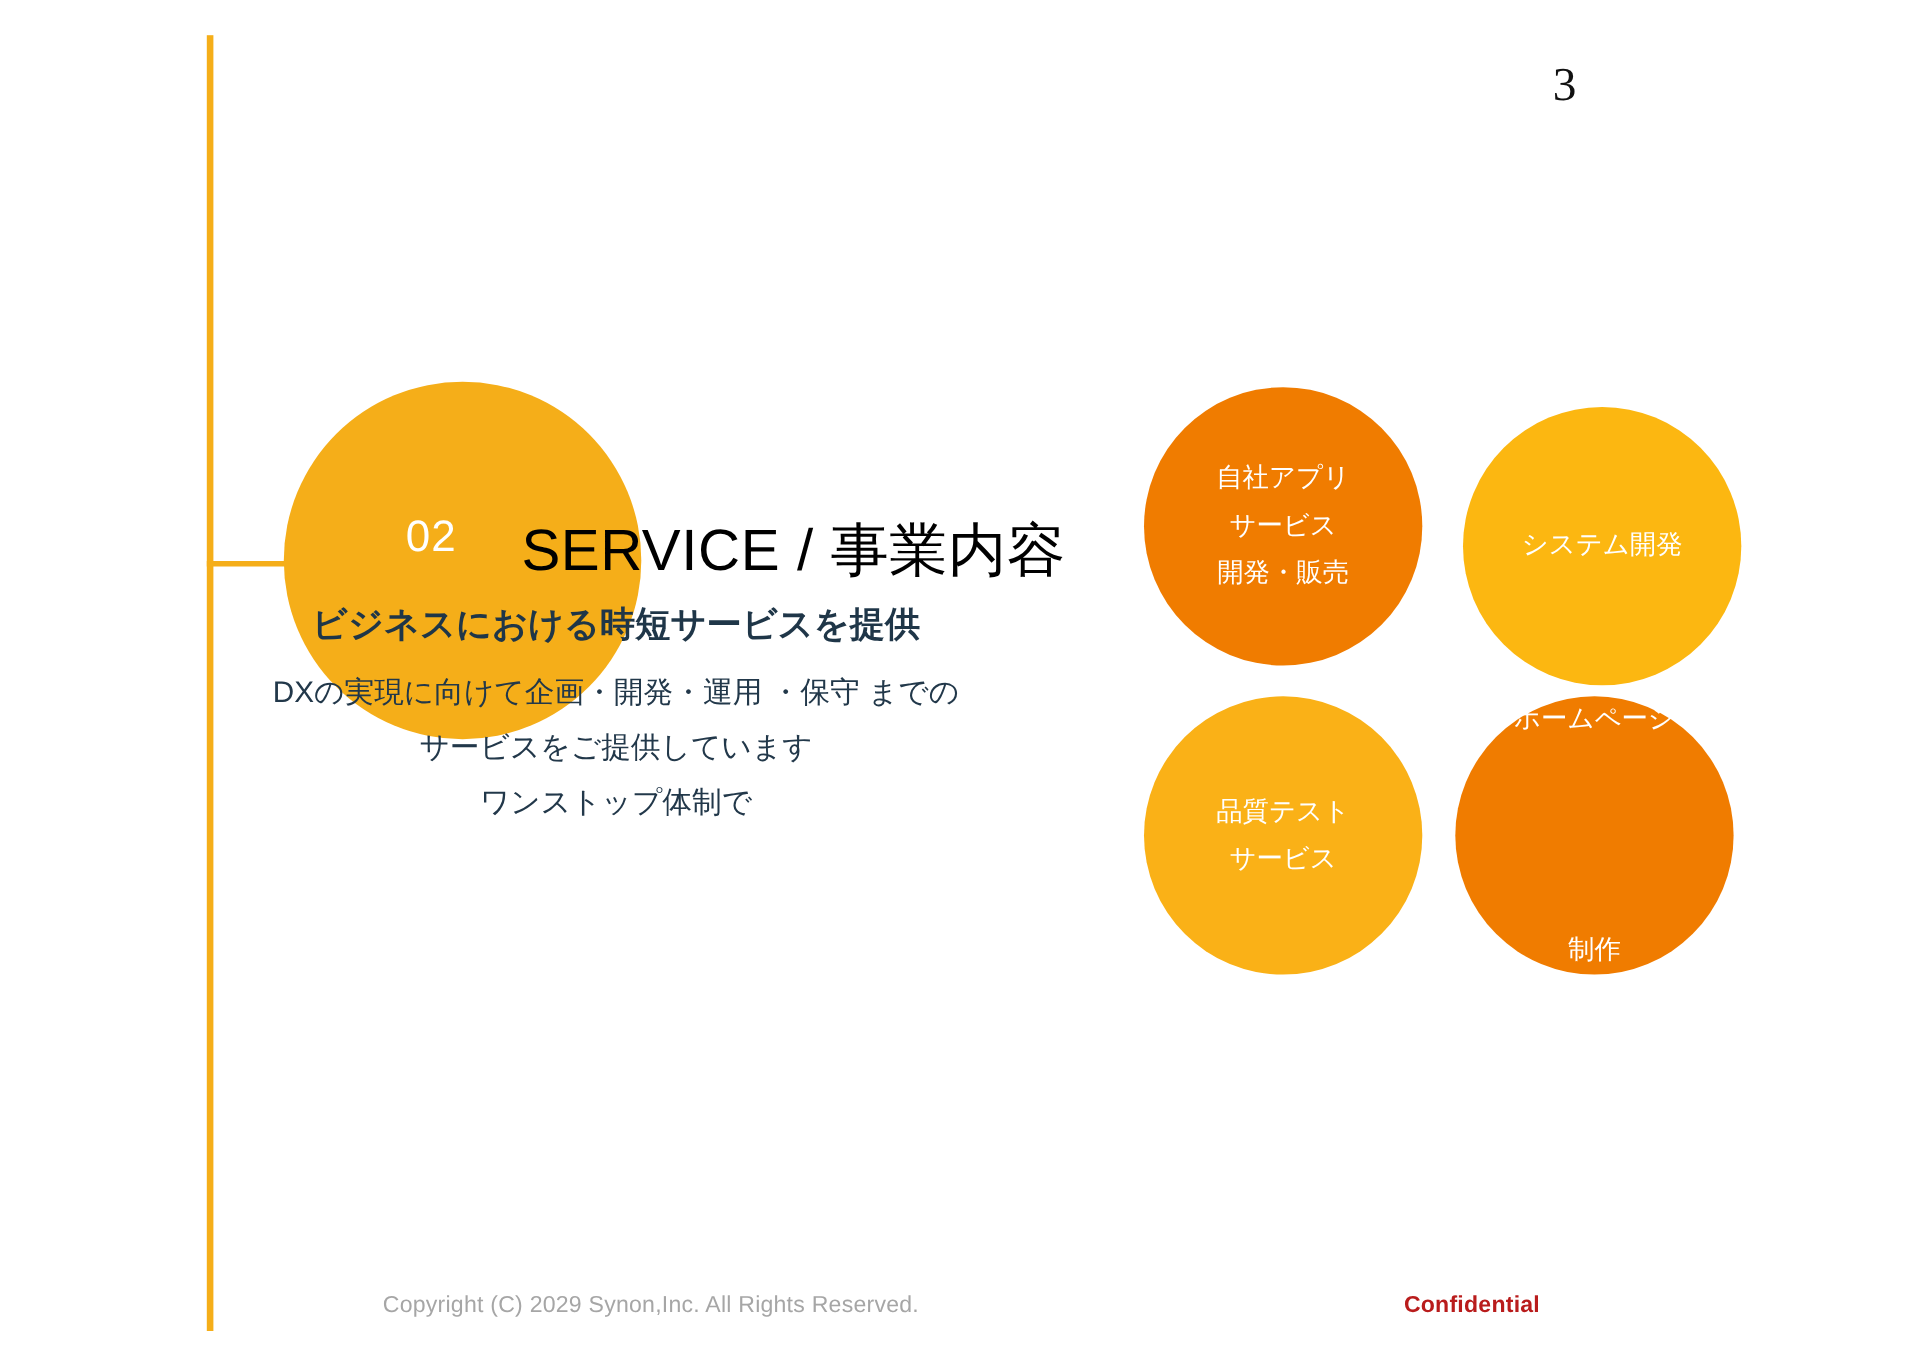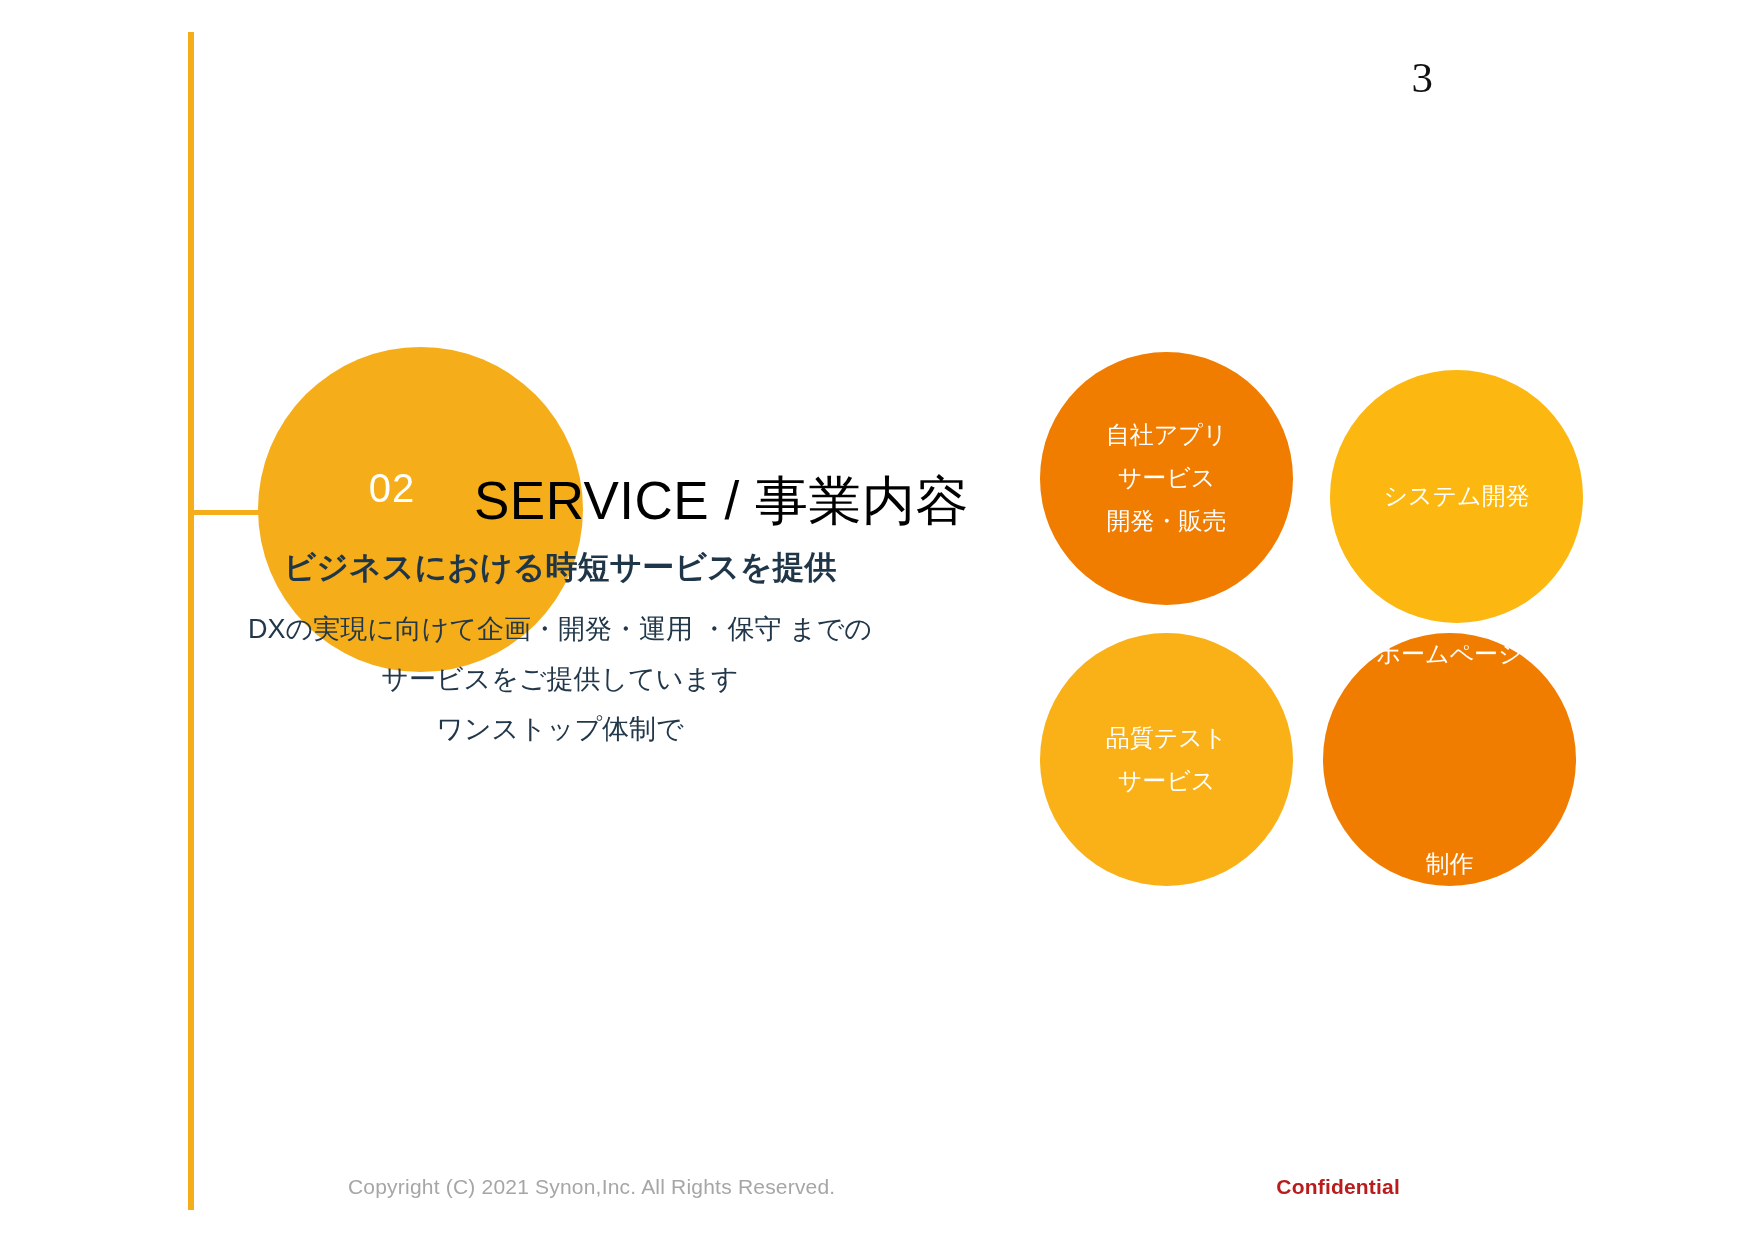--- a/index.html
+++ b/index.html
@@ -198,14 +198,14 @@
     <span>サービス</span>
   </div>
 
   <div class="svc-circle" id="svc-3" style="background: rgb(240, 124, 0);">
     <span>ホームページ</span>
     <span>制作</span>
   </div>
 
 </div>
 
-<div id="footer-copyright">Copyright (C) 2021 Synon,Inc. All Rights Reserved.</div>
+<div id="footer-copyright">Copyright (C) 2029 Synon,Inc. All Rights Reserved.</div>
 <div id="footer-confidential" style="color: #b91c1c;">Confidential</div>
 
 </body></html>

